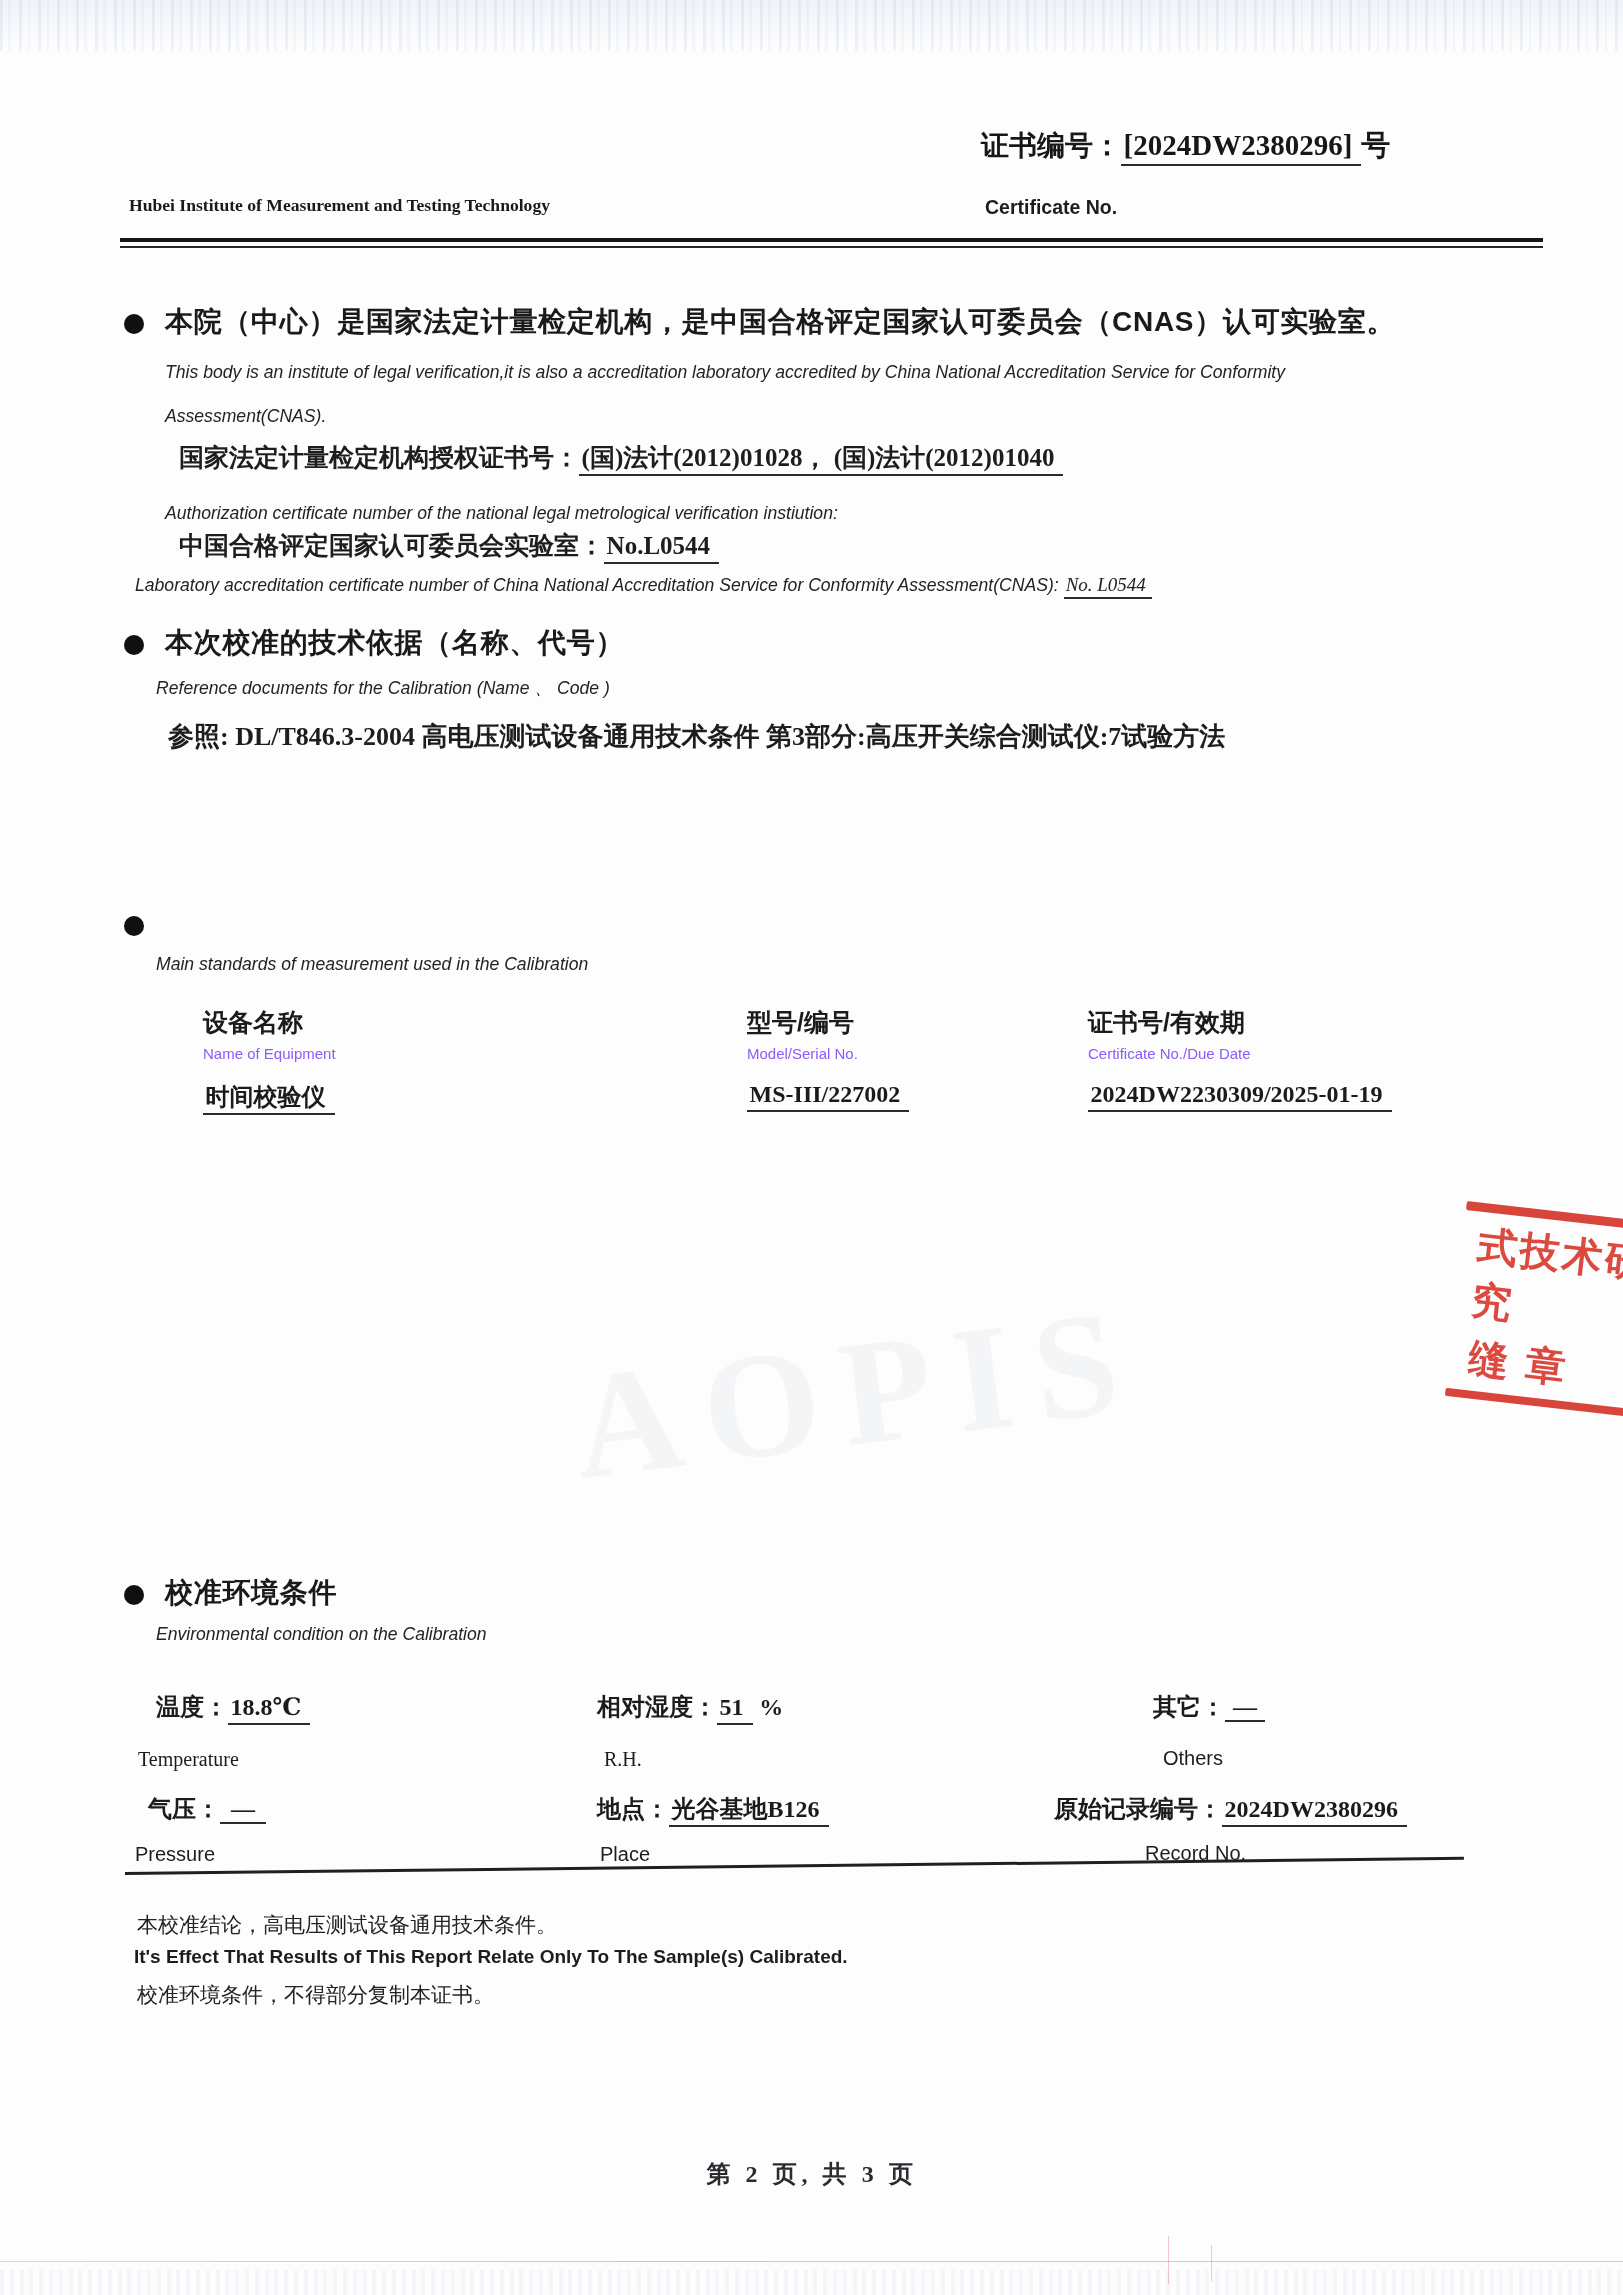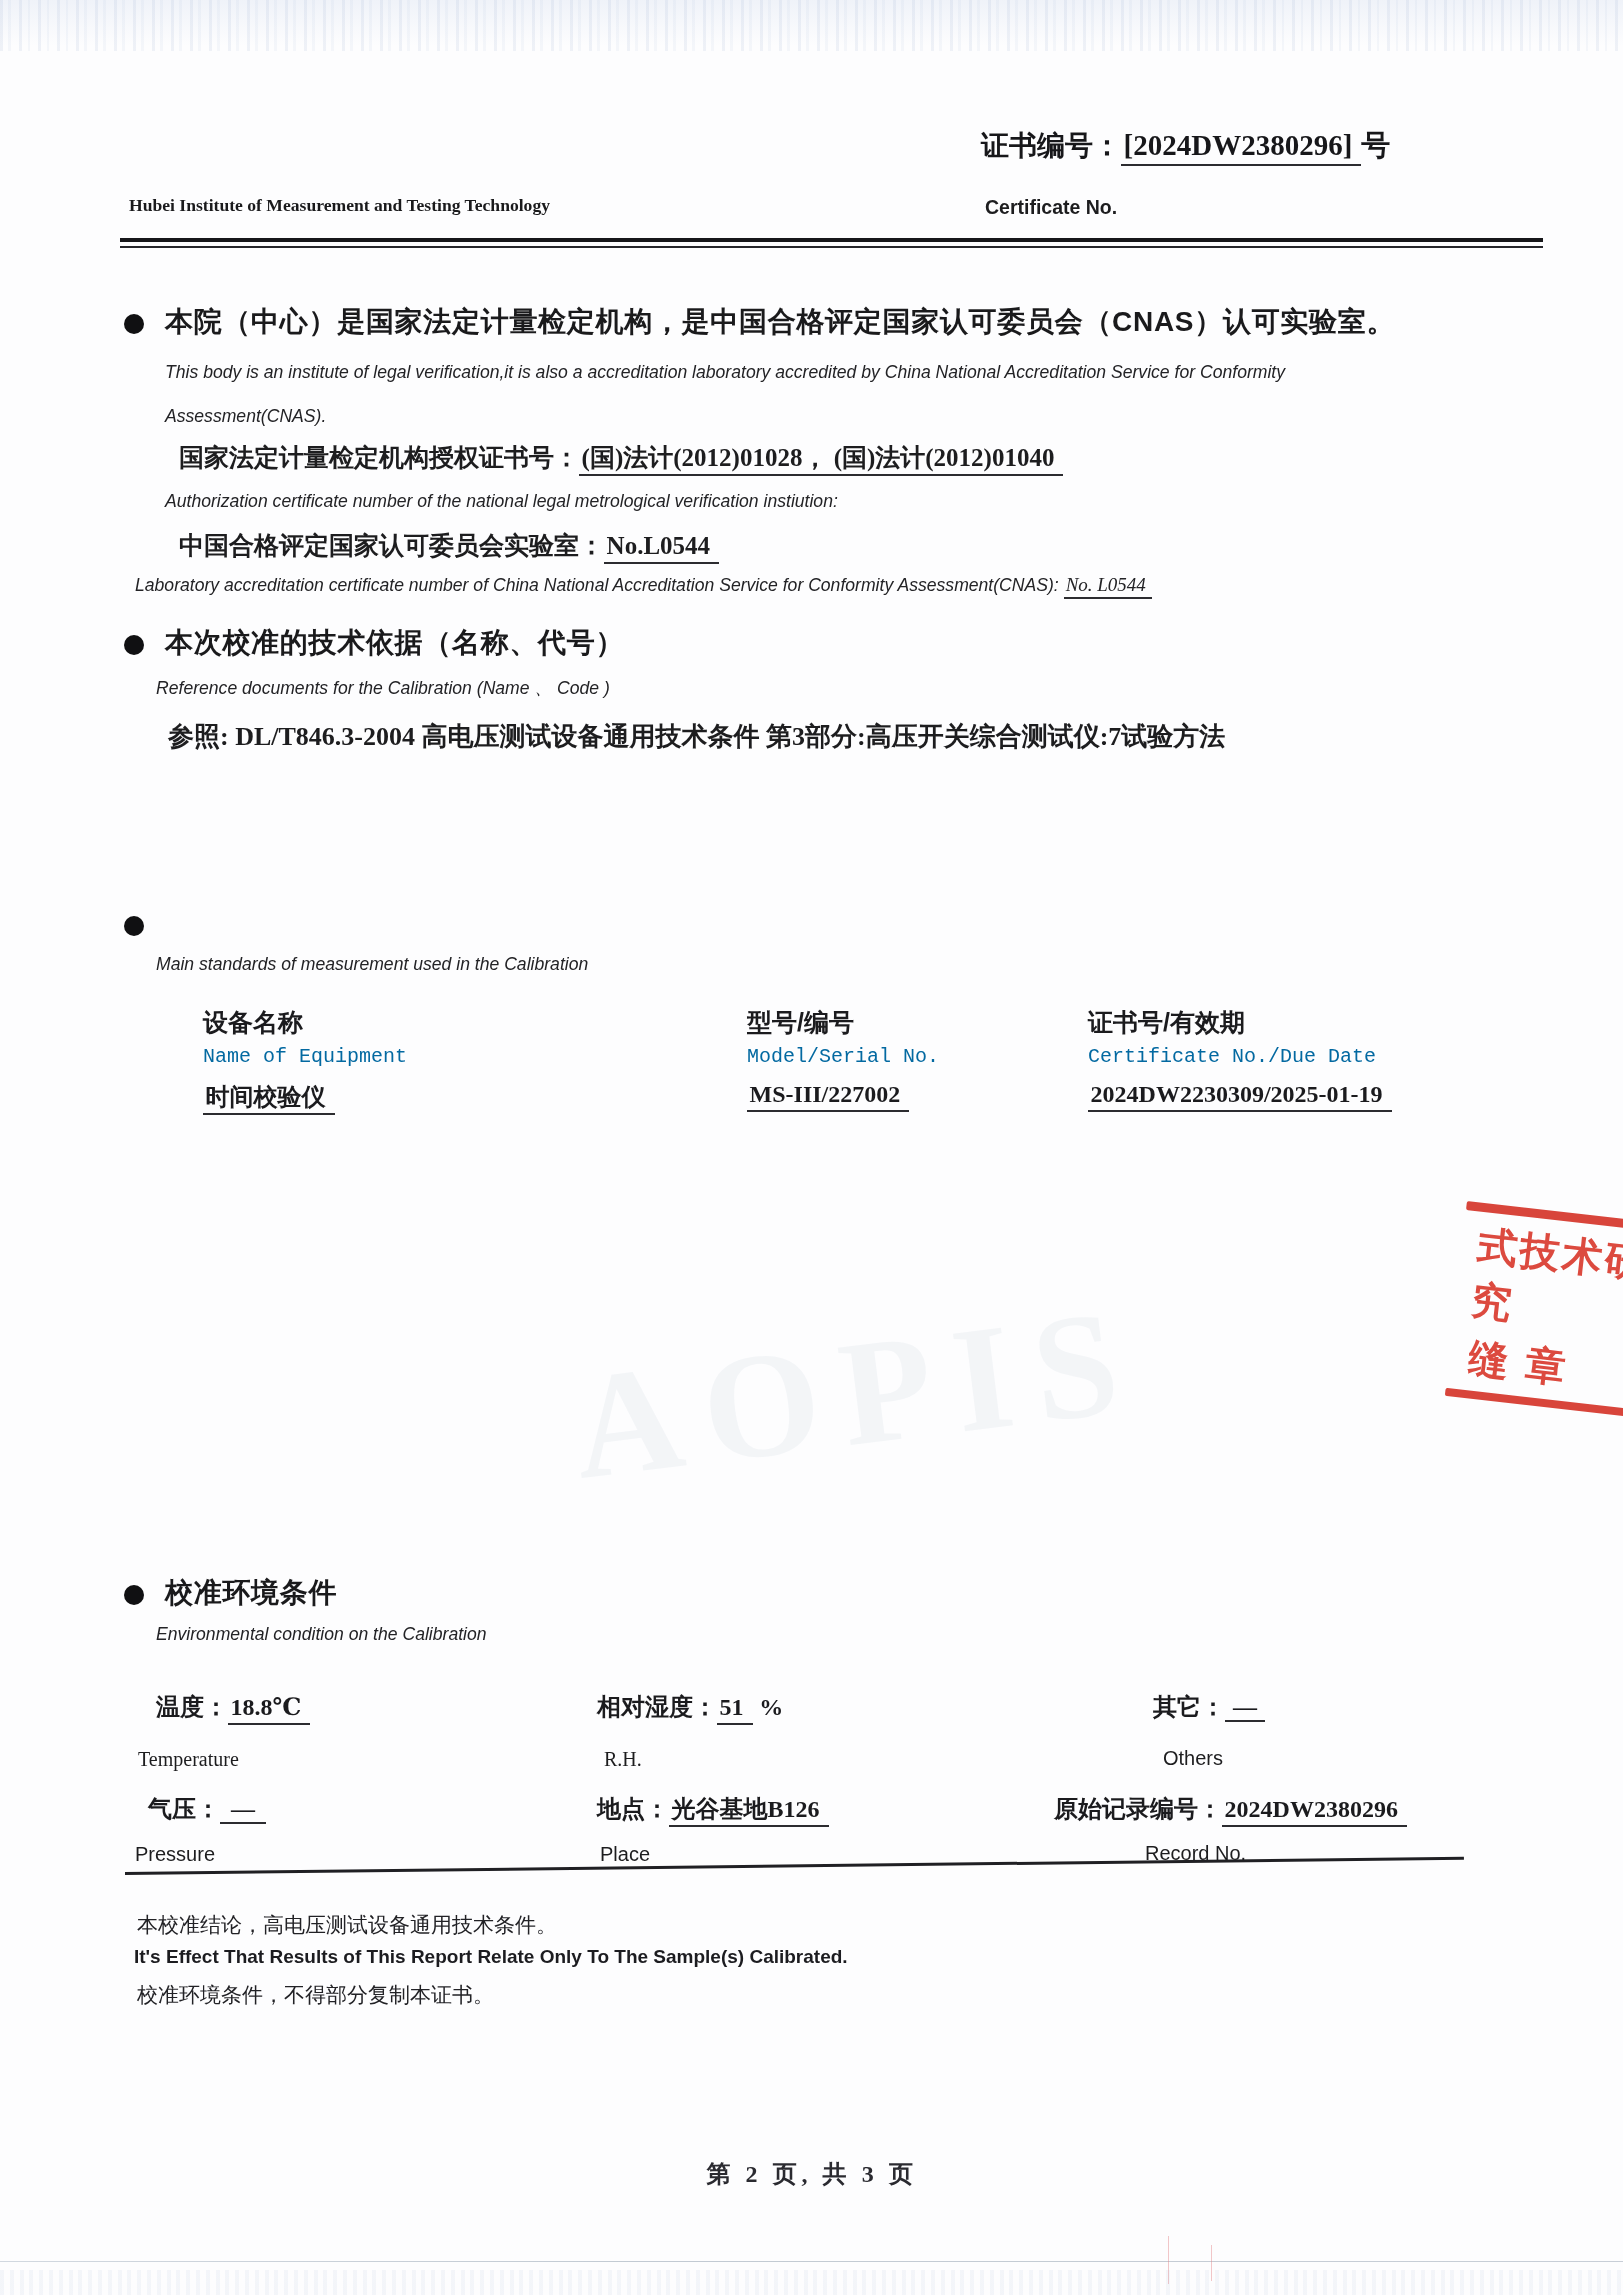--- a/index.html
+++ b/index.html
@@ -55,21 +55,21 @@
   .u-thin{border-bottom:2px solid #2c2c30;padding:0 6.5px 2px 2px;}
 
   .cjk-val{font-family:"Liberation Serif","DejaVu Serif",serif;font-weight:600;}
 
   .blank-dash{display:inline-block;min-width:40px;text-align:center;
     border-bottom:2px solid #2c2c30;padding-bottom:1.3px;line-height:.9;
     font-family:"Liberation Serif","DejaVu Serif",serif;}
 
   
   .tbl-cn{font-size:25px;font-weight:650;color:#1b1b1e;}
-  .tbl-en{font-size:20px;font-family:Liberation Mono, monospace;font-weight:500;color:#0369a1;}
+  .tbl-en{font-size:15px;font-family:Liberation Sans, sans-serif;font-weight:500;color:#8b5cf6;}
   .tbl-val{font-size:24px;font-family:"Liberation Serif","DejaVu Serif",serif;font-weight:600;color:#1b1b1e;}
 
   
   .env-label{font-size:24px;font-weight:650;color:#1b1b1e;}
   .env-val{font-size:24px;}
   .env-en-serif{font-size:20px;font-family:"Liberation Serif","DejaVu Serif",serif;font-weight:500;}
   .env-en-sans{font-size:20px;font-weight:500;}
   .env-rule{position:absolute;left:125px;top:1872px;width:1339px;height:3.3px;background:#202024;
     transform:rotate(-0.65deg);transform-origin:left center;}
 
@@ -119,21 +119,21 @@
   <div class="rule2"></div>
 
   <div class="bullet" style="left:124px;top:314px;"></div>
   <div class="abs h-cn" style="left:165px;top:303px;">本院（中心）是国家法定计量检定机构，是中国合格评定国家认可委员会（CNAS）认可实验室。</div>
   <div class="abs h-en" style="left:165px;top:362px;">This body is an institute  of  legal  verification,it is also a accreditation laboratory accredited by China National Accreditation Service for Conformity</div>
   <div class="abs h-en" style="left:165px;top:406px;">Assessment(CNAS).</div>
 
   <div class="abs cjk-val" style="left:179px;top:441px;font-size:25px;">
     <span>国家法定计量检定机构授权证书号：</span><span class="u">(国)法计(2012)01028， (国)法计(2012)01040</span>
   </div>
-  <div class="abs h-en" style="left:165px;top:491px;">Authorization certificate number of the national legal metrological verification instiution:</div>
+  <div class="abs h-en" style="left:165px;top:503px;">Authorization certificate number of the national legal metrological verification instiution:</div>
 
   <div class="abs cjk-val" style="left:179px;top:529px;font-size:25px;">
     <span>中国合格评定国家认可委员会实验室：</span><span class="u">No.L0544</span>
   </div>
   <div class="abs h-en" style="left:135px;top:574px;">
     <span>Laboratory accreditation certificate number of China National Accreditation Service for Conformity Assessment(CNAS):</span> <span class="u-thin serif" style="font-size:19px;">No. L0544</span>
   </div>
 
   <div class="bullet" style="left:124px;top:635px;"></div>
   <div class="abs h-cn" style="left:165px;top:624px;">本次校准的技术依据（名称、代号）</div>

